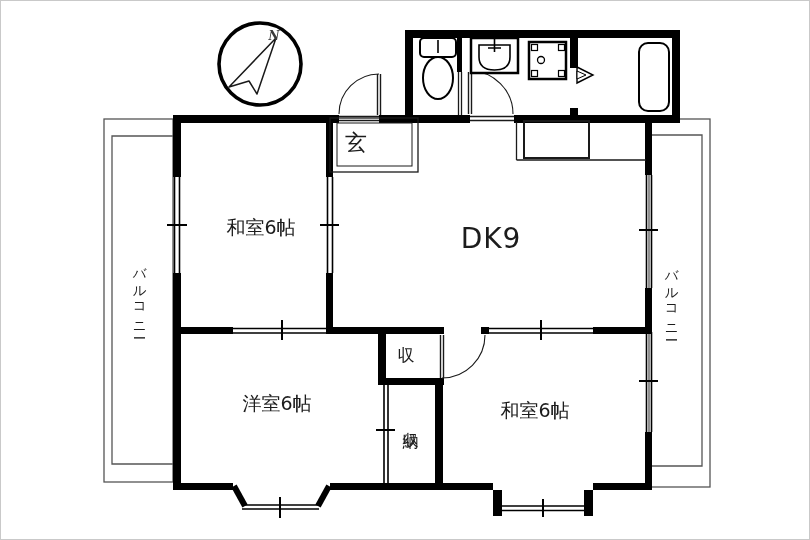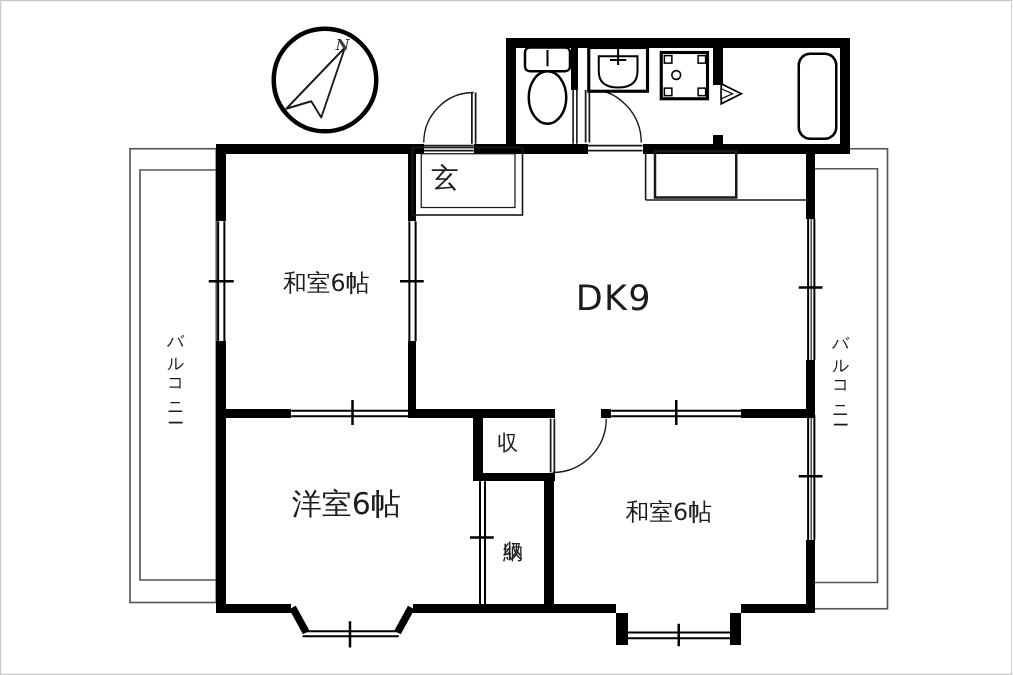--- a/index.html
+++ b/index.html
@@ -172,21 +172,21 @@
   </svg>
 
   <div class="lbl north" style="left:274px;top:36px;font-size:12px;">N</div>
 
   <div class="lbl" style="left:356px;top:143px;font-size:22px;">玄</div>
 
   <div class="lbl" style="left:467px;top:239px;font-size:28px;letter-spacing:1px;margin-left:24px;">DK9</div>
 
   <div class="lbl" style="left:261px;top:228px;font-size:19px;">和室6帖</div>
 
-  <div class="lbl" style="left:277px;top:404px;font-size:24px;">洋室6帖</div>
+  <div class="lbl" style="left:277px;top:404px;font-size:19px;">洋室6帖</div>
 
   <div class="lbl" style="left:535px;top:411px;font-size:19px;">和室6帖</div>
 
   <div class="lbl" style="left:406px;top:356px;font-size:17px;">収</div>
 
   <div class="lbl vert" style="left:410px;top:421px;font-size:16px;letter-spacing:2px;">収納</div>
 
   <div class="lbl vert" style="left:140px;top:296px;font-size:13.5px;">バルコニー</div>
 
   <div class="lbl vert" style="left:672px;top:298px;font-size:13.5px;">バルコニー</div>

